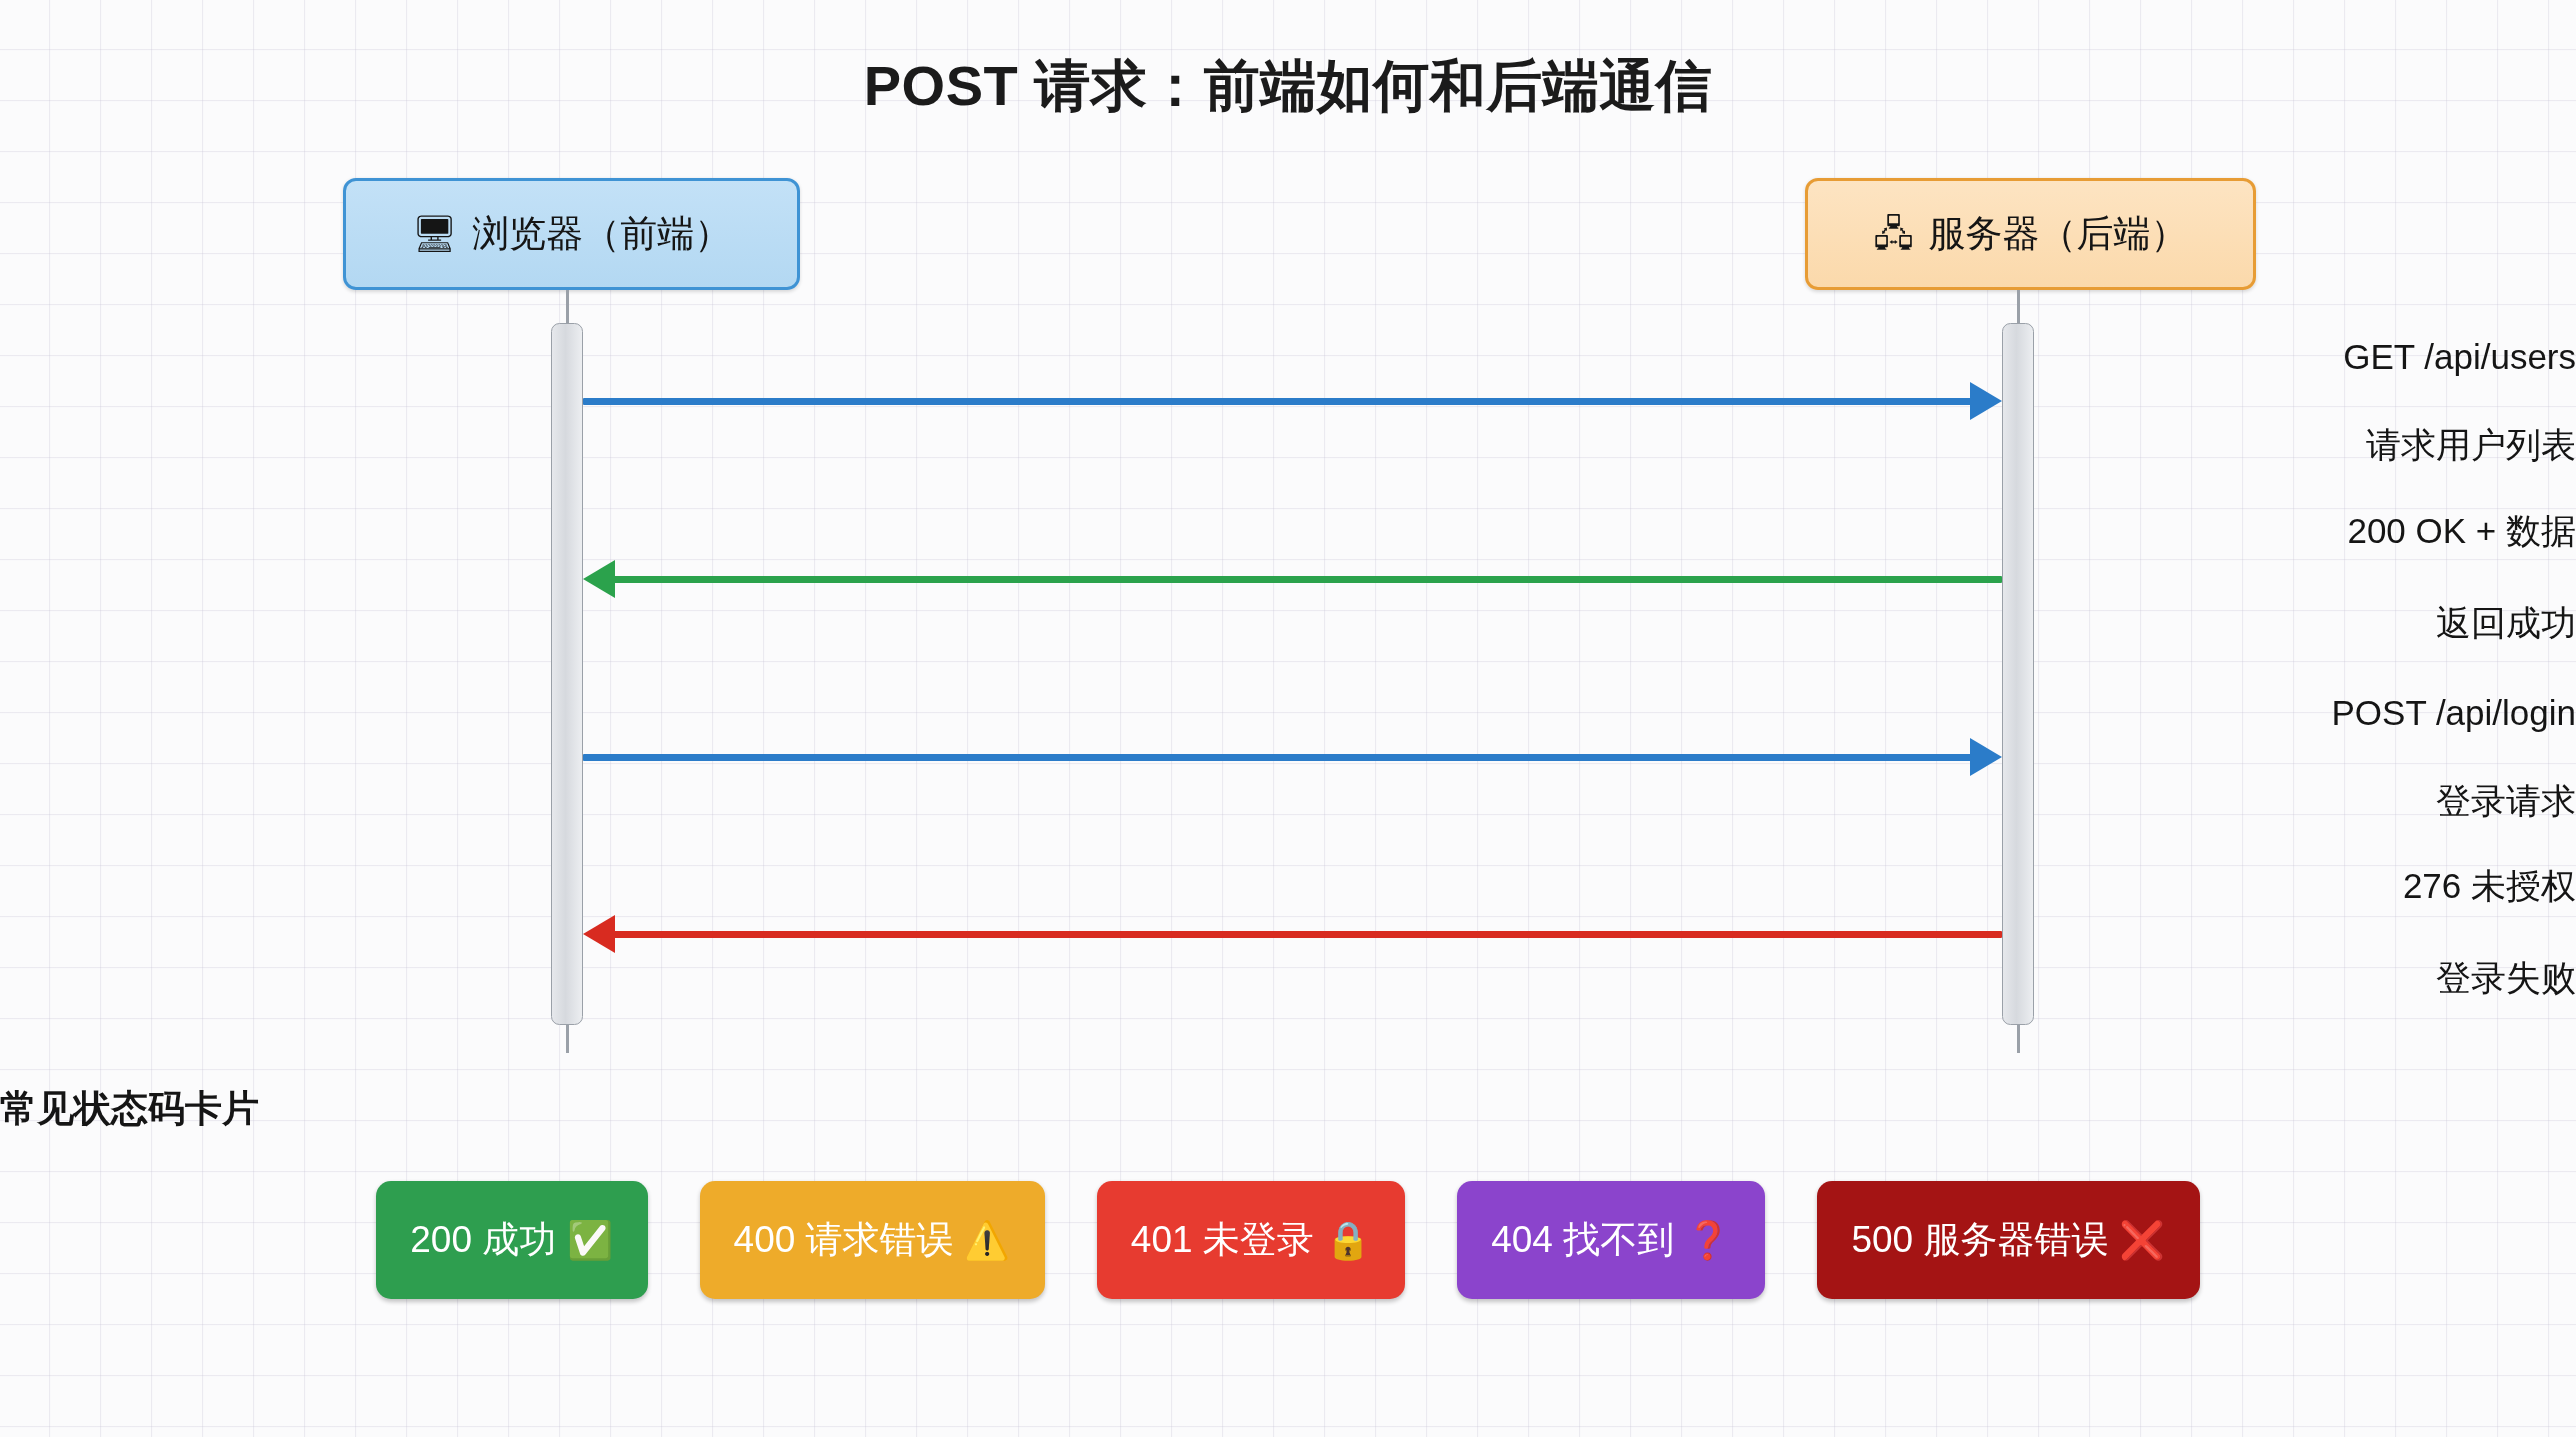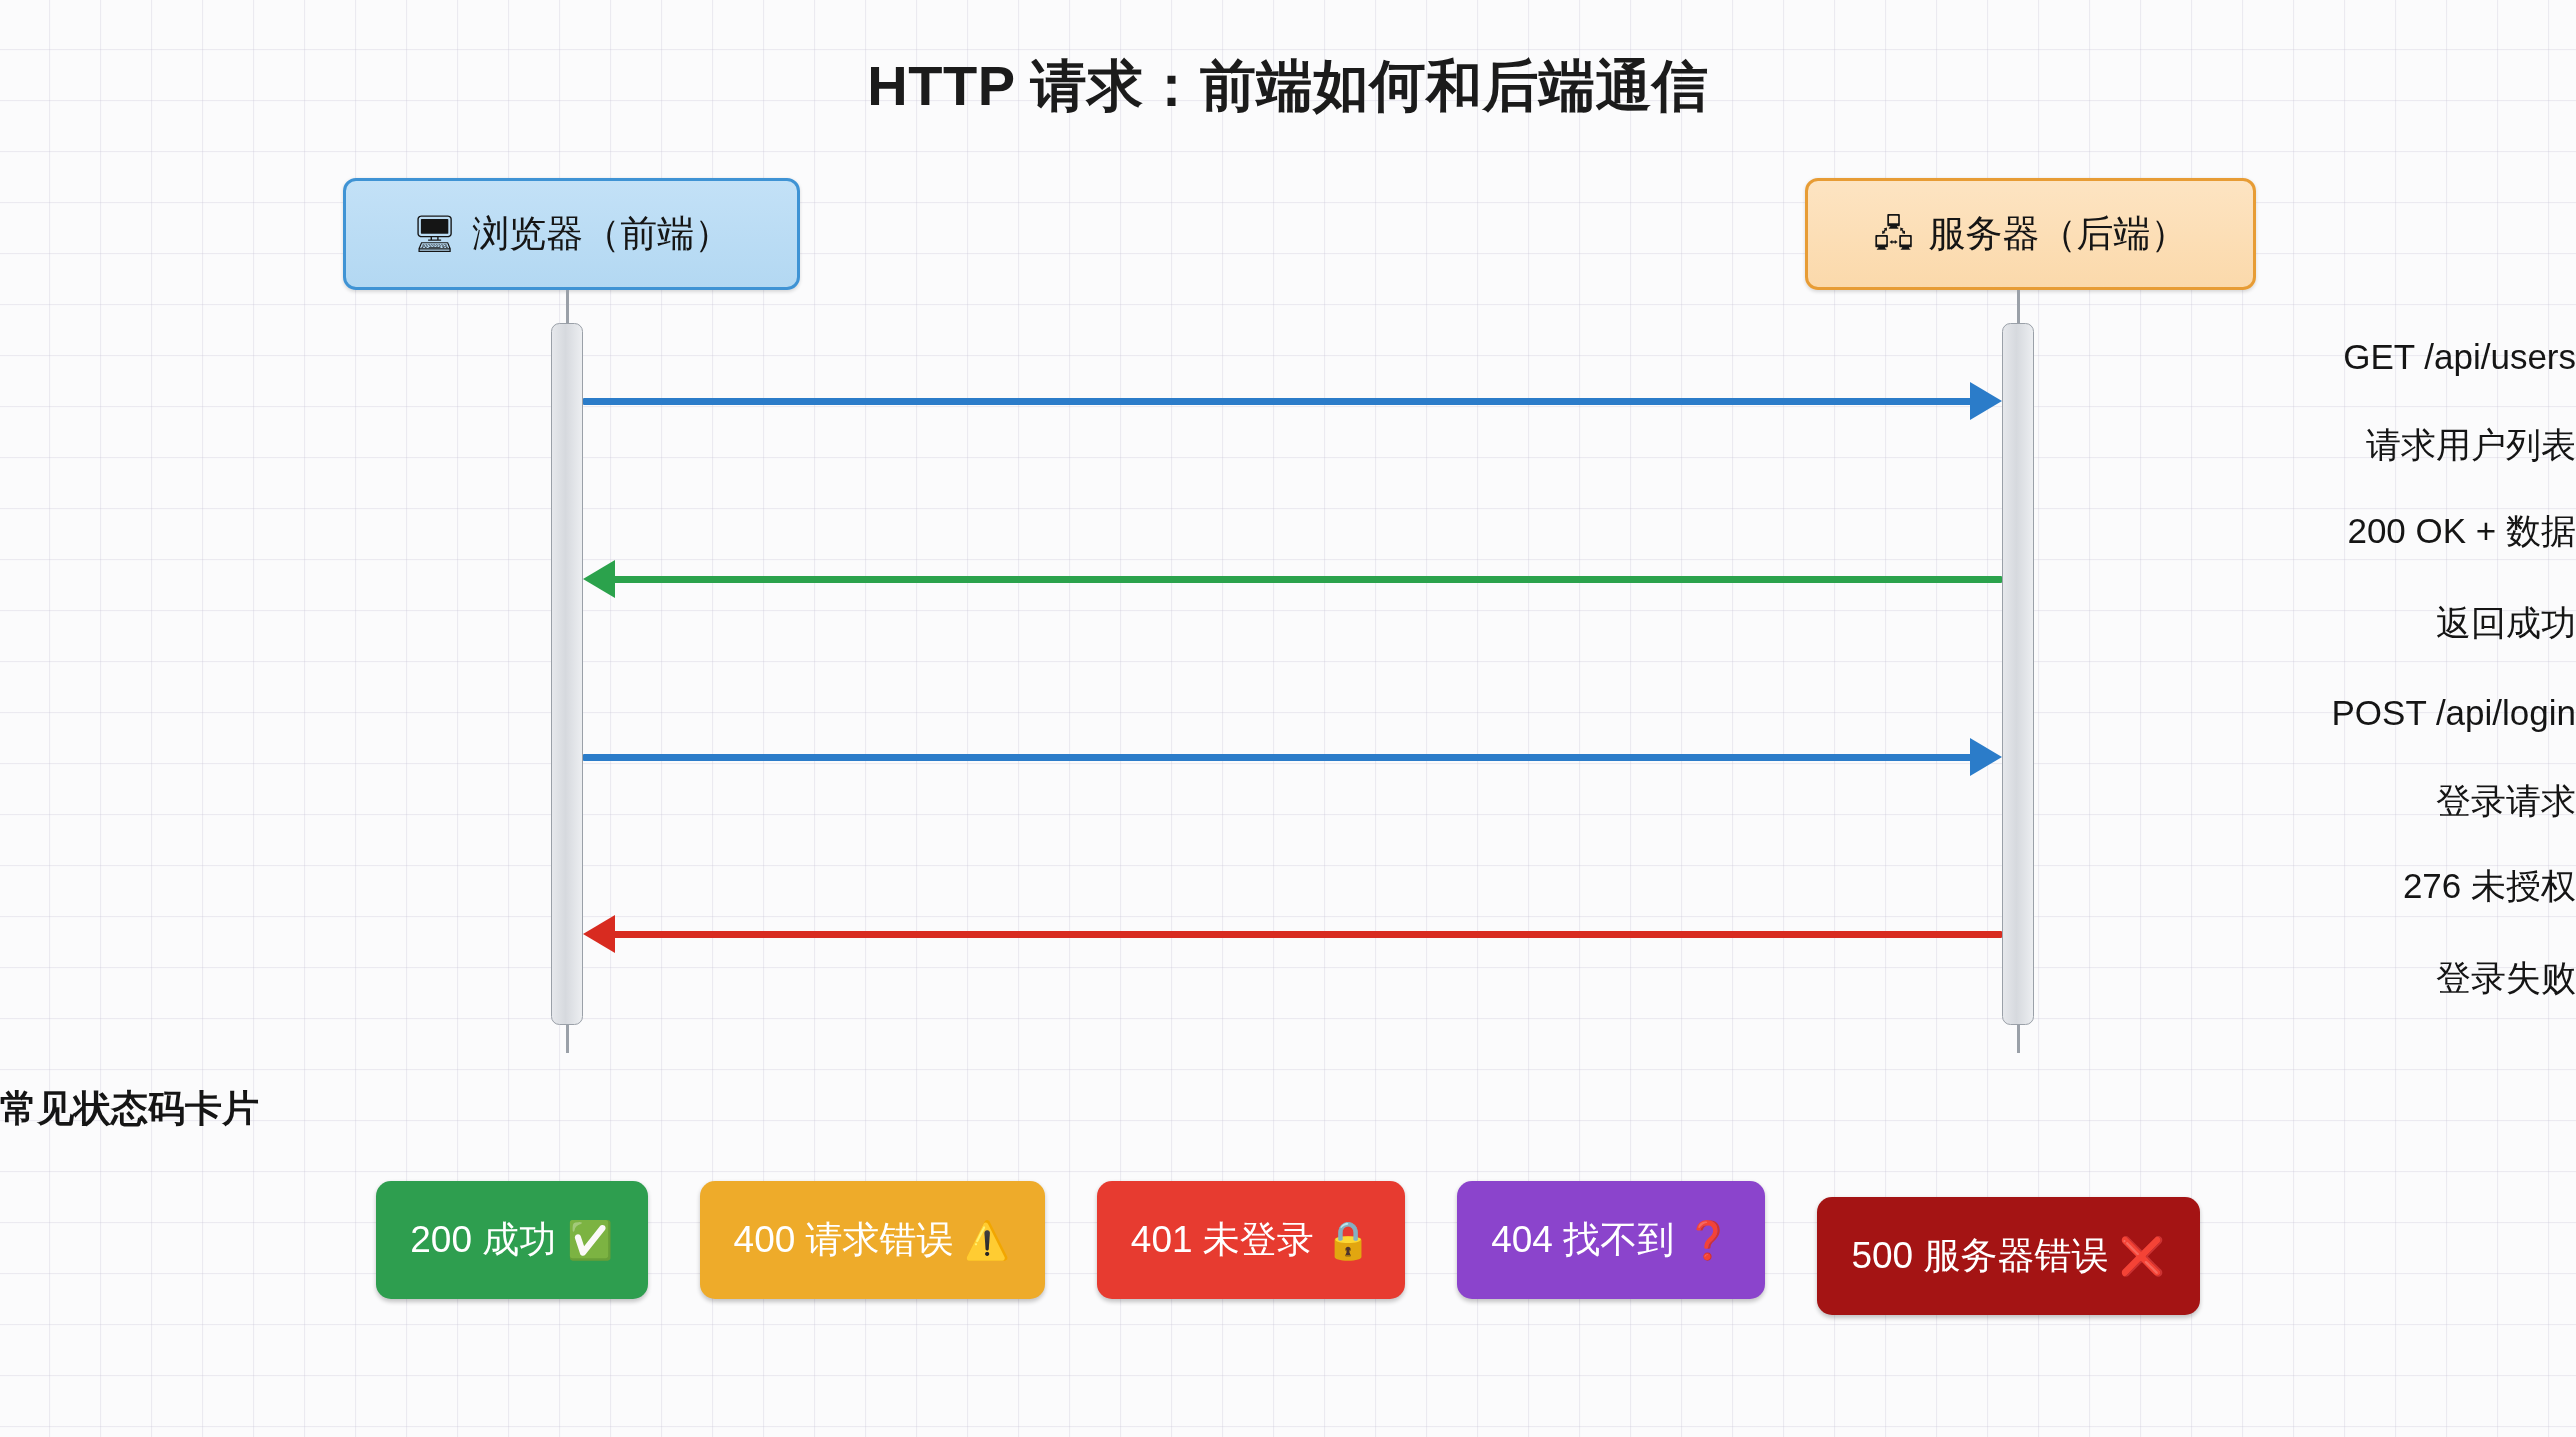--- a/index.html
+++ b/index.html
@@ -161,21 +161,21 @@
     box-shadow: 0 2.8px 4.7px rgba(0,0,0,0.22);
     box-sizing: border-box;
   }
   .status-card .cicon { font-size: 37px; line-height: 1; }
 </style>
 </head>
 <body>
 
 <div id="canvas">
 
-  <div id="title">HTTP 请求：前端如何和后端通信</div>
+  <div id="title">POST 请求：前端如何和后端通信</div>
 
   <div class="participant" id="participant-browser">
     <span class="picon">🖥</span>
     <span>浏览器（前端）</span>
   </div>
 
   <div class="participant" id="participant-server">
     <span class="picon">🖧</span>
     <span>服务器（后端）</span>
   </div>
@@ -224,20 +224,20 @@
         <span class="cicon">⚠️</span>
       </div>
       <div class="status-card" style="background: rgb(231, 59, 48);">
         <span>401 未登录</span>
         <span class="cicon">🔒</span>
       </div>
       <div class="status-card" style="background: rgb(139, 68, 204);">
         <span>404 找不到</span>
         <span class="cicon">❓</span>
       </div>
-      <div class="status-card" style="background: rgb(164, 20, 20); margin-top: 16px;">
+      <div class="status-card" style="background: rgb(164, 20, 20);">
         <span>500 服务器错误</span>
         <span class="cicon">❌</span>
       </div>
     </div>
 
 </div>
 
 
 </body></html>

